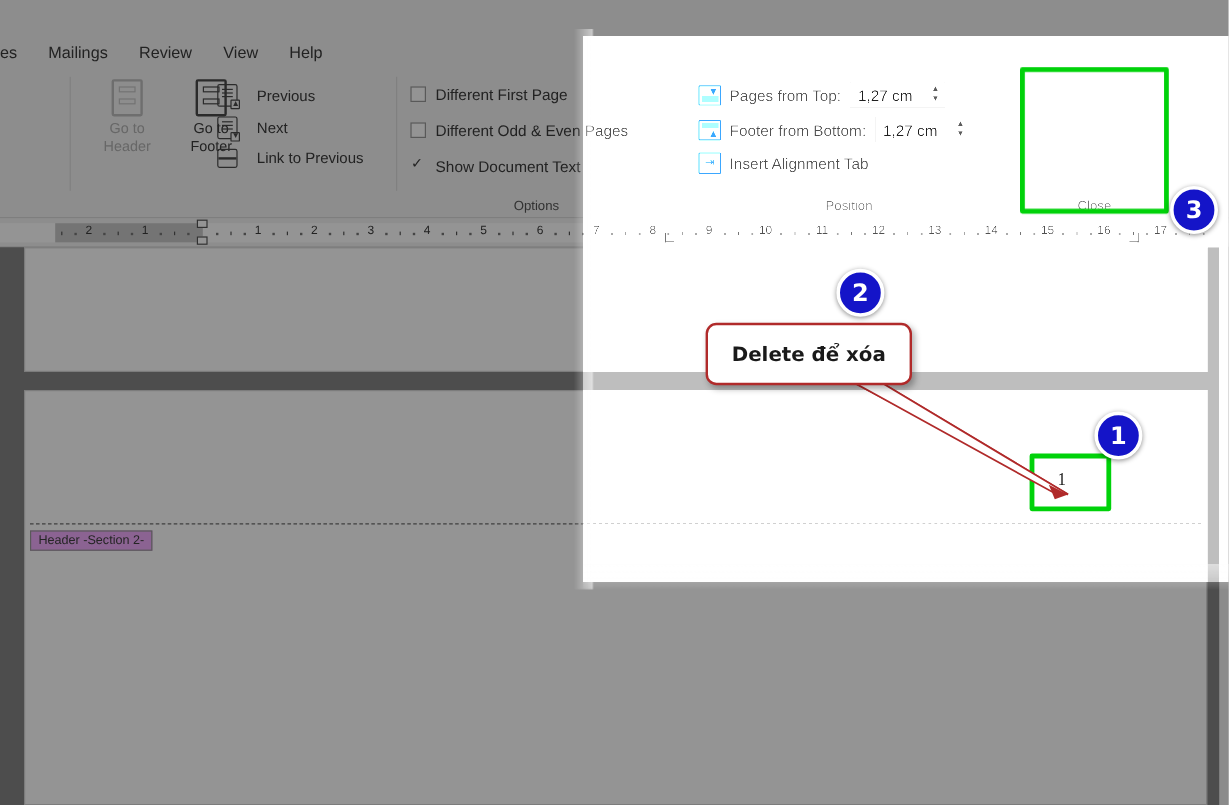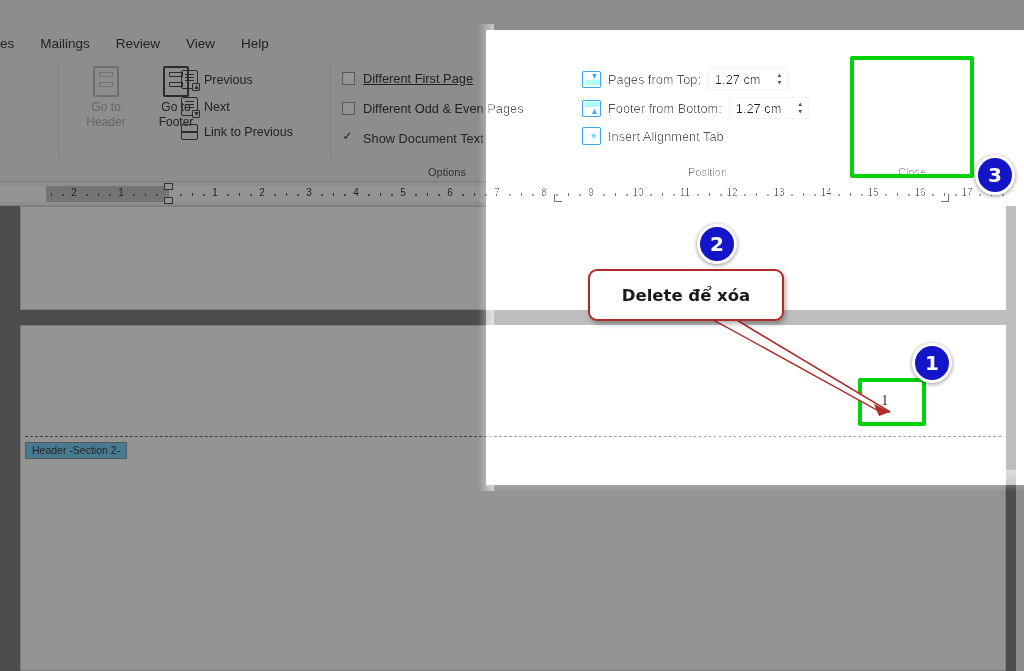--- a/index.html
+++ b/index.html
@@ -119,21 +119,21 @@
   .ic-page .bar {
     position: absolute; left: 4px; height: 5px; background: transparent;
     border: 1.5px solid #4a4a4a; width: 14px;
   }
   .ic-page.dis .bar { border-color: #c6c6c6; }
   .ic-page .b1 { top: 4px; }
   .ic-page .b2 { top: 14px; }
 
   
   .navrow {
-    position: absolute; display: flex; align-items: center; gap: 6px;
+    position: absolute; display: flex; align-items: center; gap: 16px;
     font-size: 12.5px; color: #3b3b3b;
   }
   .ic-nav {
     width: 17px; height: 19px; border: 1.6px solid #4a4a4a; border-radius: 2px;
     flex: 0 0 auto;
   }
   .ic-nav .ln {
     position: absolute; left: 2.5px; width: 9px; height: 1.4px; background: #4a4a4a;
   }
   .ic-nav .l1 { top: 3px; } .ic-nav .l2 { top: 6px; } .ic-nav .l3 { top: 9px; }
@@ -266,21 +266,21 @@
   }
   .page-1 { top: 0px; height: 104px; }
   .page-2 { top: 119px; height: 346px; }
 
   .dashed-hf {
     position: absolute; left: 4px; right: 4px; height: 0;
     border-top: 1.2px dashed #6f6f6f;
   }
   .hf-label {
     position: absolute; font-size: 10.5px; color: #404040;
-    border: 1px solid #9a9a9a; background: #7dd3fc;
+    border: 1px solid #9a9a9a; background: #f0abfc;
     padding: 1px 6px 2px 6px; white-space: nowrap;
   }
 
   .field-num {
     position: absolute; font-family: "Liberation Serif", serif;
     font-size: 15px; color: #1a1a1a;
     background: #c8c8c8; padding: 1px 7px 2px 4px;
   }
 
   
@@ -323,21 +323,21 @@
     box-shadow: 0 1px 4px rgba(0,0,0,0.45);
     color: #ffffff; font-size: 20px; font-weight: bold;
     display: flex; align-items: center; justify-content: center;
     font-family: "DejaVu Sans", sans-serif;
   }
   .b3 { left: 975px; top: 155px; }
   .b2 { left: 697px; top: 224px; }
   .b1 { left: 912px; top: 343px; }
 
   .callout {
-    position: absolute; left: 588px; top: 269px; width: 196px; height: 52px;
+    position: absolute; left: 588px; top: 269px; width: 172px; height: 52px;
     background: #ffffff; border: 2px solid #b02a2a; border-radius: 9px;
     box-shadow: 2px 3px 5px rgba(0,0,0,0.3);
     display: flex; align-items: center; justify-content: center;
   }
   .callout-text {
     font-size: 16.5px; font-weight: bold; color: #1a1a1a;
     font-family: "DejaVu Sans", sans-serif;
   }
 
   .svg-over { position: absolute; left: 0; top: 0; width: 1024px; height: 671px; pointer-events: none; }
@@ -406,21 +406,21 @@
           <span class="ic ic-nav2">
             <span class="mid"></span>
           </span>
           <span>Link to Previous</span>
         </div>
 
       </div>
       <div class="grp-sep" style="left:330px;"></div>
 
       <div class="grp" style="left:332px; width:230px;">
-        <div class="cbrow" style="left:10px; top:13px;text-decoration:underline;">
+        <div class="cbrow" style="left:10px; top:13px;">
           <span class="cbox"></span>
           <span>Different First Page</span>
         </div>
         <div class="cbrow" style="left:10px; top:43px;">
           <span class="cbox"></span>
           <span>Different Odd &amp; Even Pages</span>
         </div>
         <div class="cbrow" style="left:10px; top:73px;">
           <span class="cbox nobox checked"></span>
           <span>Show Document Text</span>

